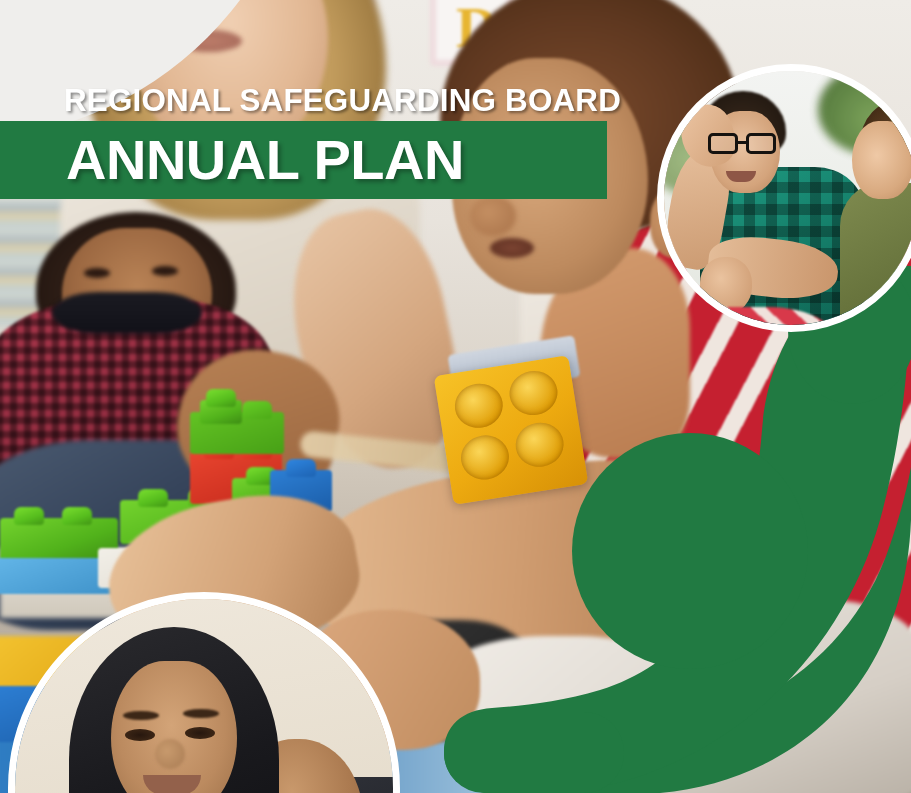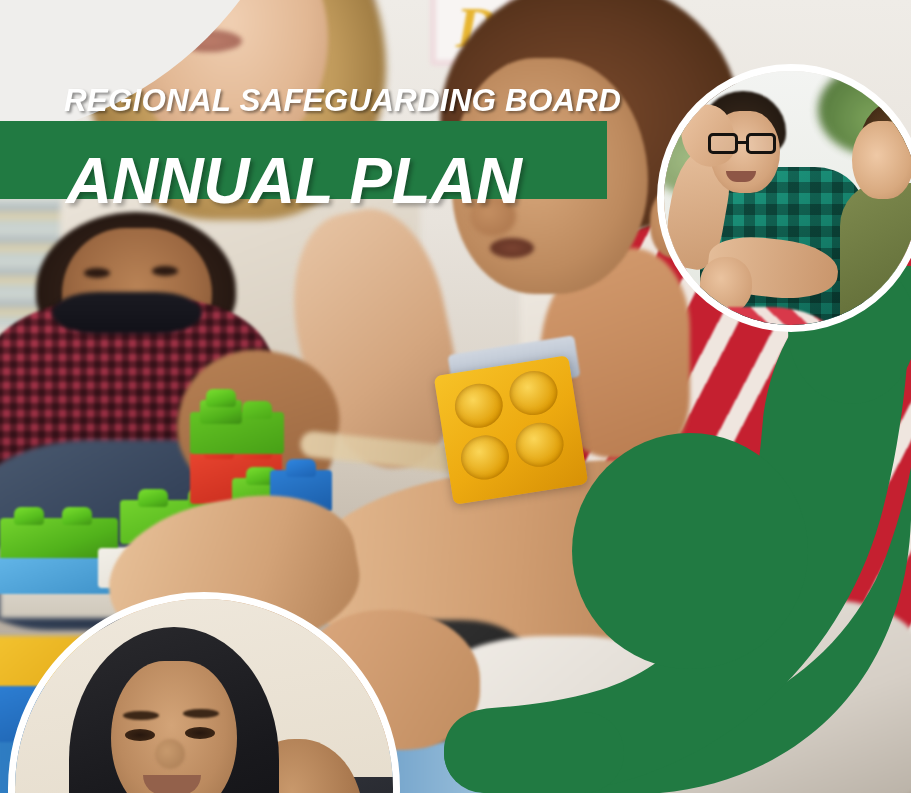--- a/index.html
+++ b/index.html
@@ -4,21 +4,20 @@
 <title>Annual Plan Cover</title>
 <style>
   * { margin:0; padding:0; box-sizing:border-box; }
   html,body{ background:#2b2b2b; }
   .page{
     position:relative;
     width:911px; height:793px;
     overflow:hidden;
     font-family:"Liberation Sans", sans-serif;
     background:#4d7c0f;
-    font-style:italic;
   }
 
   
   .photo{ position:absolute; inset:0; overflow:hidden; }
 
   
   .bg-wall{
     position:absolute; inset:0;
     background:
       linear-gradient(180deg,#efece7 0%, #e8e3dc 28%, #ddd6cc 46%, #cfc6b9 60%, #bdb3a6 75%, #a99e90 100%);
@@ -410,24 +409,23 @@
     color:#ffffff; white-space:nowrap;
     text-shadow:2px 2px 3px rgba(0,0,0,.42);
     font-stretch:condensed; transform:scaleX(.98); transform-origin:left center;
   }
   .band{
     position:absolute; left:0px; top:121px; width:607px; height:78px;
     background:#217A42;
   }
   .band-title{
     position:absolute; left:66px; top:118px;
-    font-size:64px; line-height:84px; font-weight:700; letter-spacing:-.5px;
+    font-size:56px; line-height:84px; font-weight:700; letter-spacing:-.5px;
     color:#ffffff; white-space:nowrap;
     text-shadow:3px 3px 4px rgba(0,0,0,.30);
-    margin-top:21px;
   }
   .years{
     position:absolute; left:66px; top:200px;
     font-size:44px; font-weight:700; letter-spacing:-.5px;
     color:#ffffff; white-space:nowrap;
     text-shadow:2px 3px 4px rgba(0,0,0,.40);
   }
 </style>
 </head>
 <body>

